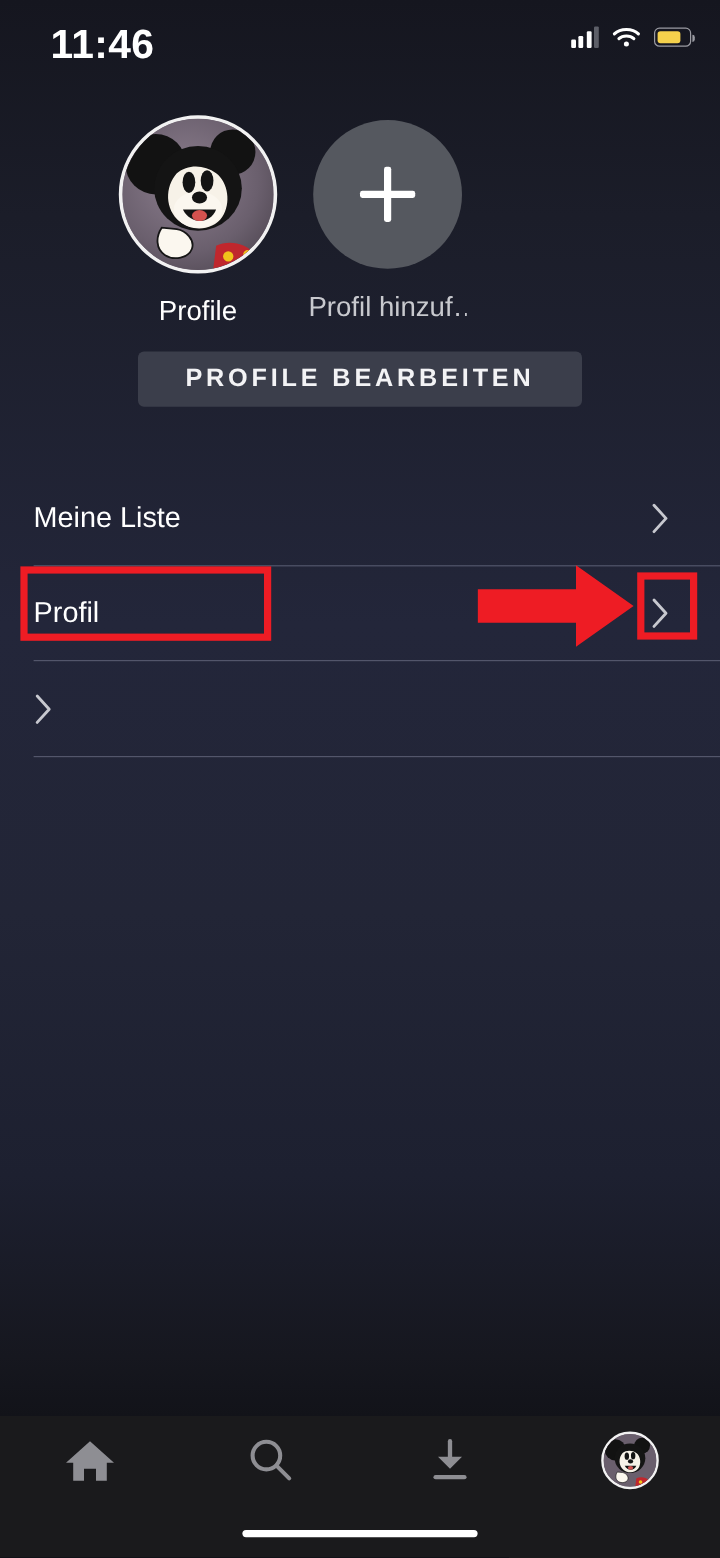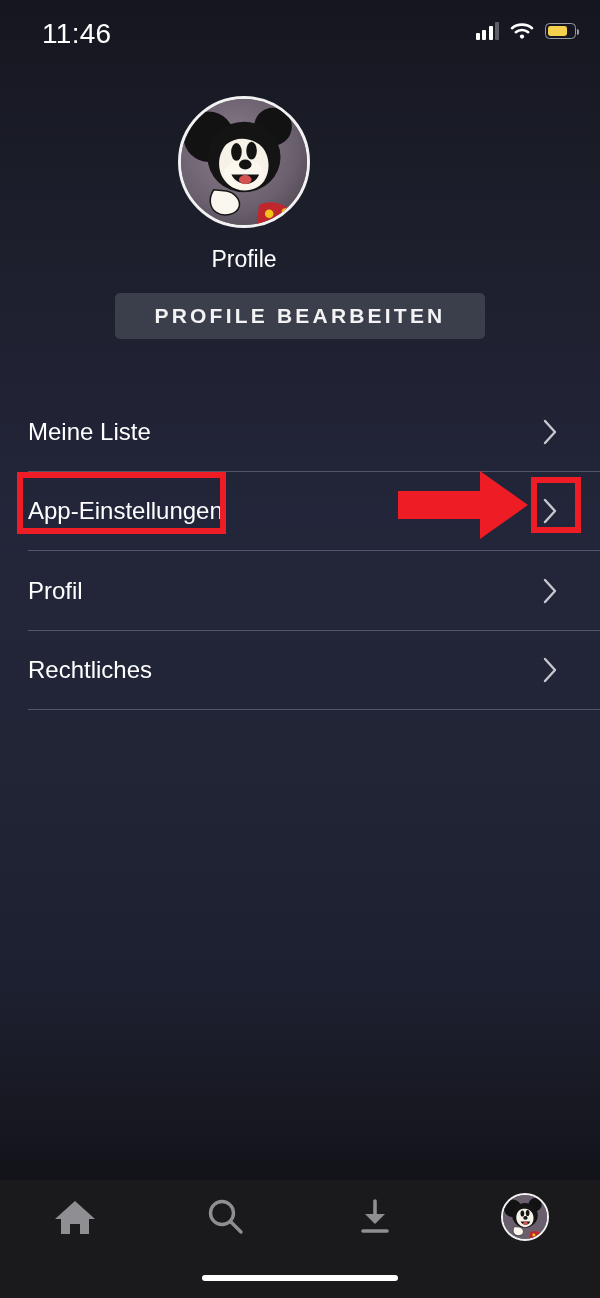--- a/index.html
+++ b/index.html
@@ -22,21 +22,21 @@
       #121319 1180px);
     overflow:hidden;
   }
 
   
   #statusbar {
     position:absolute; top:0; left:0; width:600px; height:62px;
   }
   #status-time {
     position:absolute; left:42px; top:18px;
-    color:#ffffff; font-size:28px; font-weight:400;
+    color:#ffffff; font-size:34px; font-weight:700;
     letter-spacing:0.3px;
   }
   #status-icons {
     position:absolute; right:24px; top:22px;
     display:flex; align-items:center; gap:11px;
   }
   .bars { display:flex; align-items:flex-end; gap:2.5px; height:18px; }
   .bars i { display:block; width:4px; background:#ffffff; border-radius:1px; }
   .bars i:nth-child(1){ height:7px; }
   .bars i:nth-child(2){ height:10px; }
@@ -201,50 +201,49 @@
           <path d="M26 72 C22 78 22 86 28 90 C34 94 44 92 46 86 C48 80 42 74 36 73 Z" fill="#fbf7ef" stroke="#161616" stroke-width="1.2"></path>
 
           <path d="M62 84 C70 80 82 82 88 90 L88 100 L60 100 Z" fill="#c0272d"></path>
           <circle cx="70" cy="91" r="3.4" fill="#f0c41b"></circle>
           <circle cx="83" cy="90" r="3.2" fill="#f0c41b"></circle>
         </svg>
       </div>
       <div class="profile-name">Profile</div>
     </div>
 
+    <div class="profile-cell">
+      <div class="add-circle">
+        <span class="plus"></span>
+      </div>
+      <div class="profile-name dim">Profil hinzuf…</div>
+    </div>
 
   </div>
 
   <button id="edit-profiles">PROFILE BEARBEITEN</button>
 
   <div id="menu">
 
     <div class="menu-row">
       <span class="menu-label">Meine Liste</span>
       <svg class="chev" viewBox="0 0 16 28">
         <path d="M3 3 L13 14 L3 25" fill="none" stroke="#c7c8cf" stroke-width="2.4" stroke-linecap="round" stroke-linejoin="round"></path>
       </svg>
     </div>
 
-    <div class="menu-row">
-      <span class="menu-label">App-Einstellungen</span>
-      <svg class="chev" viewBox="0 0 16 28">
-        <path d="M3 3 L13 14 L3 25" fill="none" stroke="#c7c8cf" stroke-width="2.4" stroke-linecap="round" stroke-linejoin="round"></path>
-      </svg>
-    </div>
 
     <div class="menu-row">
       <span class="menu-label">Profil</span>
       <svg class="chev" viewBox="0 0 16 28">
         <path d="M3 3 L13 14 L3 25" fill="none" stroke="#c7c8cf" stroke-width="2.4" stroke-linecap="round" stroke-linejoin="round"></path>
       </svg>
     </div>
 
     <div class="menu-row">
-      <span class="menu-label">Rechtliches</span>
       <svg class="chev" viewBox="0 0 16 28">
         <path d="M3 3 L13 14 L3 25" fill="none" stroke="#c7c8cf" stroke-width="2.4" stroke-linecap="round" stroke-linejoin="round"></path>
       </svg>
     </div>
 
 
 
   </div>
 
 

